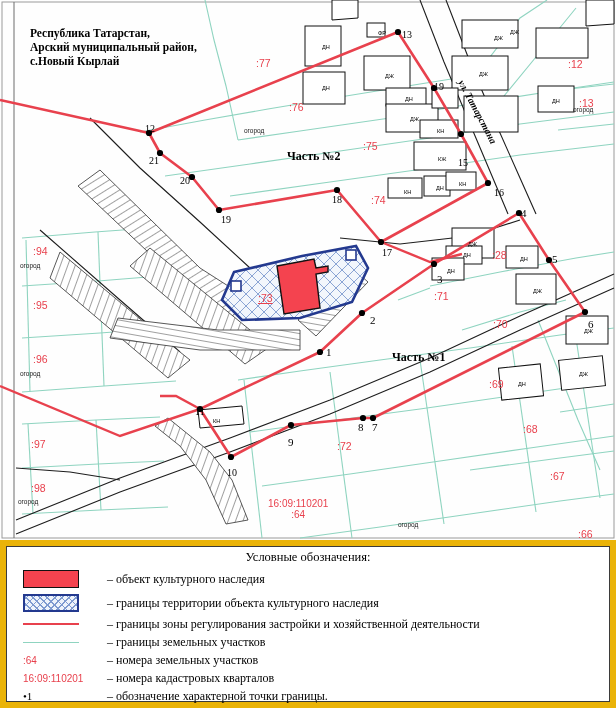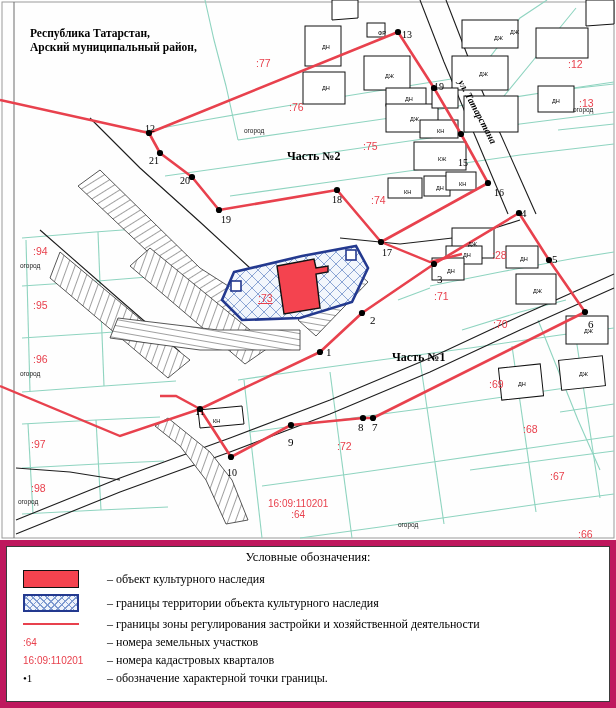--- a/index.html
+++ b/index.html
@@ -1,17 +1,17 @@
 <!DOCTYPE html>
 <html><head>
 <meta charset="utf-8">
 <style>
   html,body{margin:0;padding:0;background:#ffffff;}
   body{font-family:"Liberation Serif",serif;}
-  #page{position:relative;width:616px;height:708px;background:#be185d;overflow:hidden;}
+  #page{position:relative;width:616px;height:708px;background:#eab308;overflow:hidden;}
 
   
   #map-area{position:absolute;left:0;top:0;width:616px;height:540px;overflow:hidden;background:#fefefe;}
   #map-svg{position:absolute;left:0;top:0;}
 
   
   .map-label{position:absolute;white-space:nowrap;pointer-events:none;}
   .title-block{position:absolute;left:30px;top:26px;font-family:"Liberation Serif",serif;
                font-weight:bold;font-size:11.5px;line-height:14px;color:#000;}
   .parcel-num{color:#e8414d;font-family:"Liberation Sans",sans-serif;font-size:10.5px;font-weight:normal;}
@@ -211,20 +211,21 @@
           <circle cx="337" cy="190" r="3.1" fill="#000"></circle>
           <circle cx="219" cy="210" r="3.1" fill="#000"></circle>
           <circle cx="192" cy="177" r="3.1" fill="#000"></circle>
           <circle cx="160" cy="153" r="3.1" fill="#000"></circle>
         </g>
     </svg>
 
     <div class="title-block">
       <div>Республика Татарстан,</div>
       <div>Арский муниципальный район,</div>
+      <div>с.Новый Кырлай</div>
     </div>
 
     <div class="map-label street-label" id="street-name" style="left:466px;top:78px;transform:rotate(62deg);">ул. Татарстана</div>
 
     <div id="parcel-nums">
         <div class="map-label parcel-num" style="left: 256px; top: 57px;">:77</div>
         <div class="map-label parcel-num" style="left: 289px; top: 101px; text-align: center;">:76</div>
         <div class="map-label parcel-num" style="left: 363px; top: 140px;">:75</div>
         <div class="map-label parcel-num" style="left: 371px; top: 194px;">:74</div>
         <div class="map-label parcel-num" style="left: 258px; top: 292px; text-decoration: underline;">:73</div>
@@ -329,20 +330,26 @@
           <div class="leg-txt">– границы территории объекта культурного наследия</div>
         </div>
         <div class="leg-row">
           <div class="leg-sym">
             <div class="sw-line-red"></div>
           </div>
           <div class="leg-txt">– границы зоны регулирования застройки и хозяйственной деятельности</div>
         </div>
         <div class="leg-row">
           <div class="leg-sym">
+            <div class="sw-line-grn"></div>
+          </div>
+          <div class="leg-txt">– границы земельных участков</div>
+        </div>
+        <div class="leg-row">
+          <div class="leg-sym">
             <div class="sw-txt-red">:64</div>
           </div>
           <div class="leg-txt">– номера земельных участков</div>
         </div>
         <div class="leg-row">
           <div class="leg-sym">
             <div class="sw-txt-red">16:09:110201</div>
           </div>
           <div class="leg-txt">– номера кадастровых кварталов</div>
         </div>

